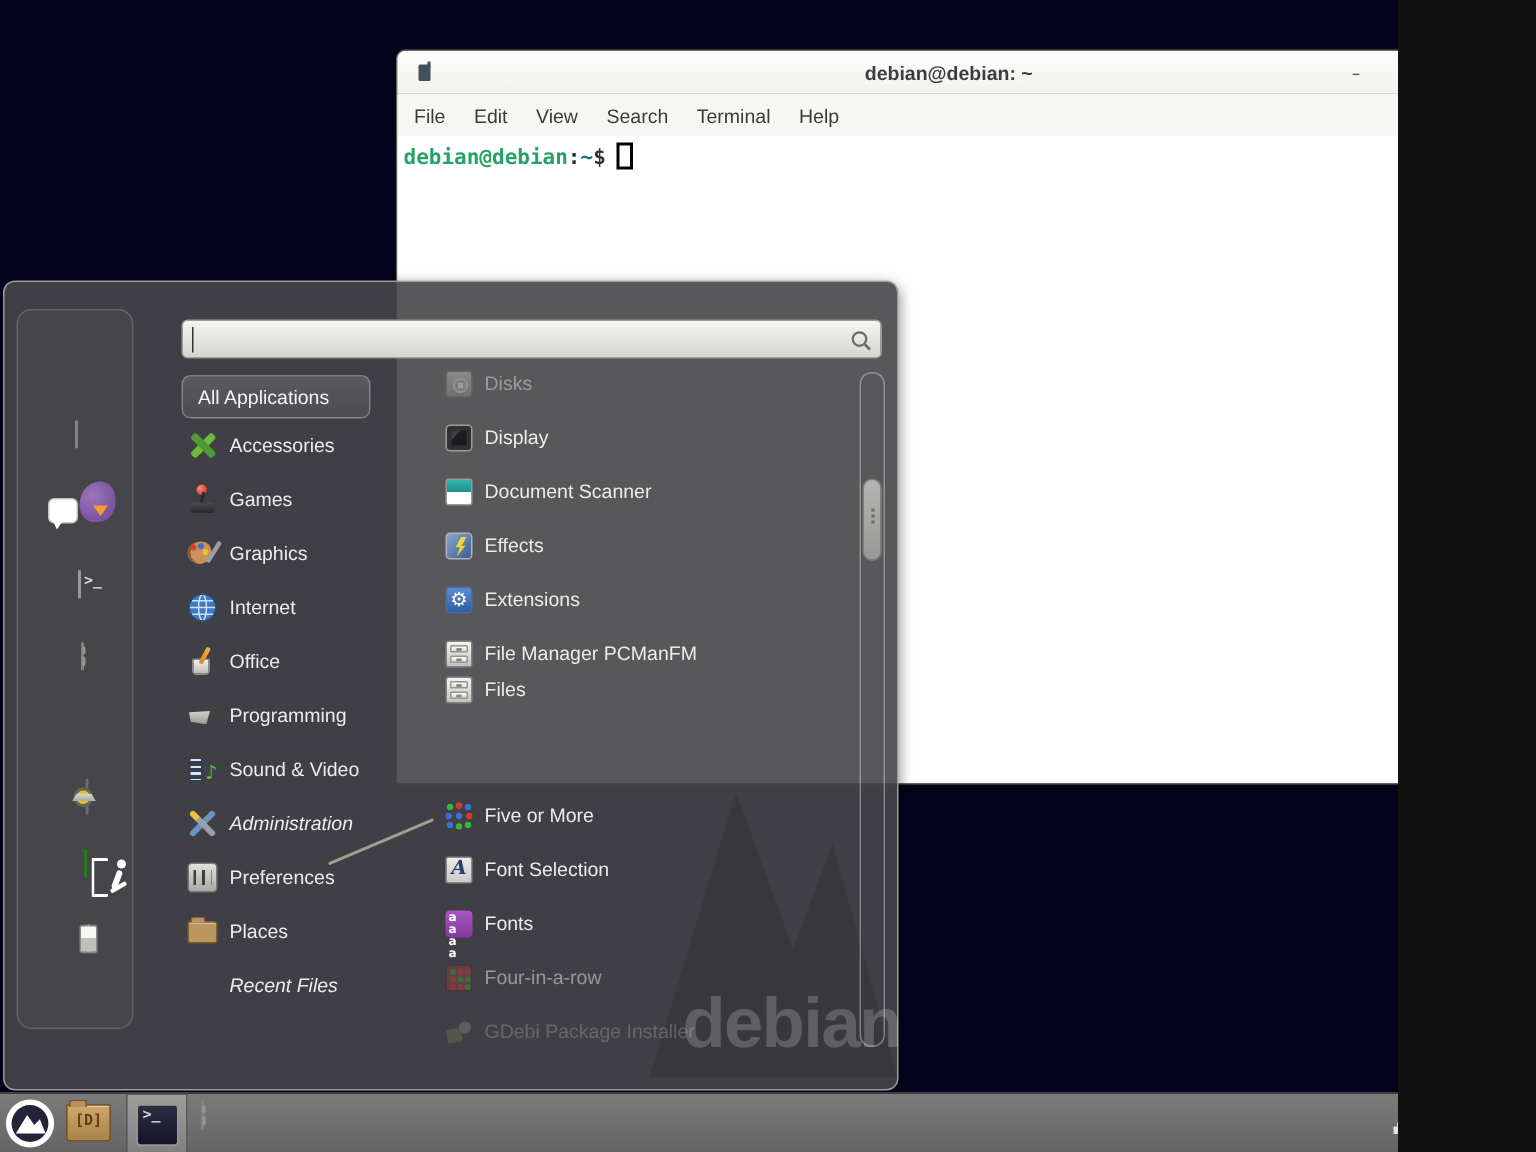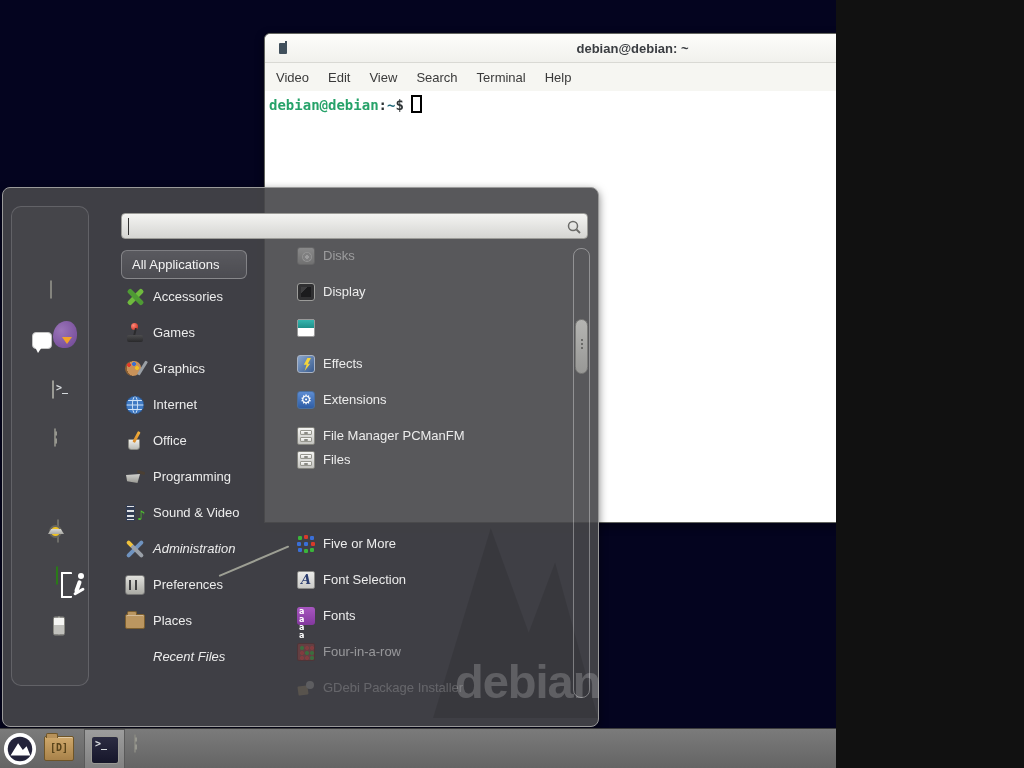--- a/index.html
+++ b/index.html
@@ -1,17 +1,17 @@
 <!DOCTYPE html>
 <html><head>
 <meta charset="utf-8">
 <style>
   html,body{margin:0;padding:0;background:#111;}
   *{box-sizing:border-box;}
-  .screen{position:relative;width:836px;height:768px;overflow:hidden;
+  .screen{position:relative;width:932px;height:768px;overflow:hidden;
     font-family:"Liberation Sans",sans-serif;background:#04041f;}
 
   
   .terminal-window{position:absolute;left:264px;top:33px;width:737px;height:490px;
     background:#ffffff;border:1px solid #63655f;border-radius:6px 6px 0 0;
     box-shadow:0 0 0 1px rgba(10,10,30,.55),0 3px 10px rgba(0,0,0,.45);}
   .titlebar{position:absolute;left:0;top:0;right:0;height:29px;
     background:linear-gradient(#fdfdfb,#f1f1ed);border-bottom:1px solid #d9d9d4;
     border-radius:6px 6px 0 0;}
   .win-ic{position:absolute;left:14px;top:9px;width:8px;height:11px;background:#41505c;border-radius:1px;}
@@ -251,21 +251,21 @@
 
   <div class="terminal-window">
     <div class="titlebar">
       <span class="win-ic"></span>
       <span class="title">debian@debian: ~</span>
       <span class="winbtn min">–</span>
       <span class="winbtn max">◻</span>
       <span class="winbtn close">✕</span>
     </div>
     <div class="menubar">
-      <span>Video</span>
+      <span>File</span>
       <span>Edit</span>
       <span>View</span>
       <span>Search</span>
       <span>Terminal</span>
       <span>Help</span>
     </div>
     <div class="tcontent">
       <div class="promptline"><span class="p-user">debian@debian</span><span class="p-sym">:</span><span class="p-path">~</span><span class="p-sym">$</span><span class="tcursor"></span></div>
       <div class="tscroll">
         <div class="tthumb"></div>
@@ -372,20 +372,21 @@
     <div class="app-row dim45" style="top:50px;">
       <span class="ai a-disks"></span>
       <span class="lbl">Disks</span>
     </div>
     <div class="app-row" style="top:86px;">
       <span class="ai a-display"></span>
       <span class="lbl">Display</span>
     </div>
     <div class="app-row" style="top:122px;">
       <span class="ai a-scan"></span>
+      <span class="lbl">Document Scanner</span>
     </div>
     <div class="app-row" style="top:158px;">
       <span class="ai a-effects"></span>
       <span class="lbl">Effects</span>
     </div>
     <div class="app-row" style="top:194px;">
       <span class="ai a-ext"></span>
       <span class="lbl">Extensions</span>
     </div>
     <div class="app-row" style="top:230px;">

